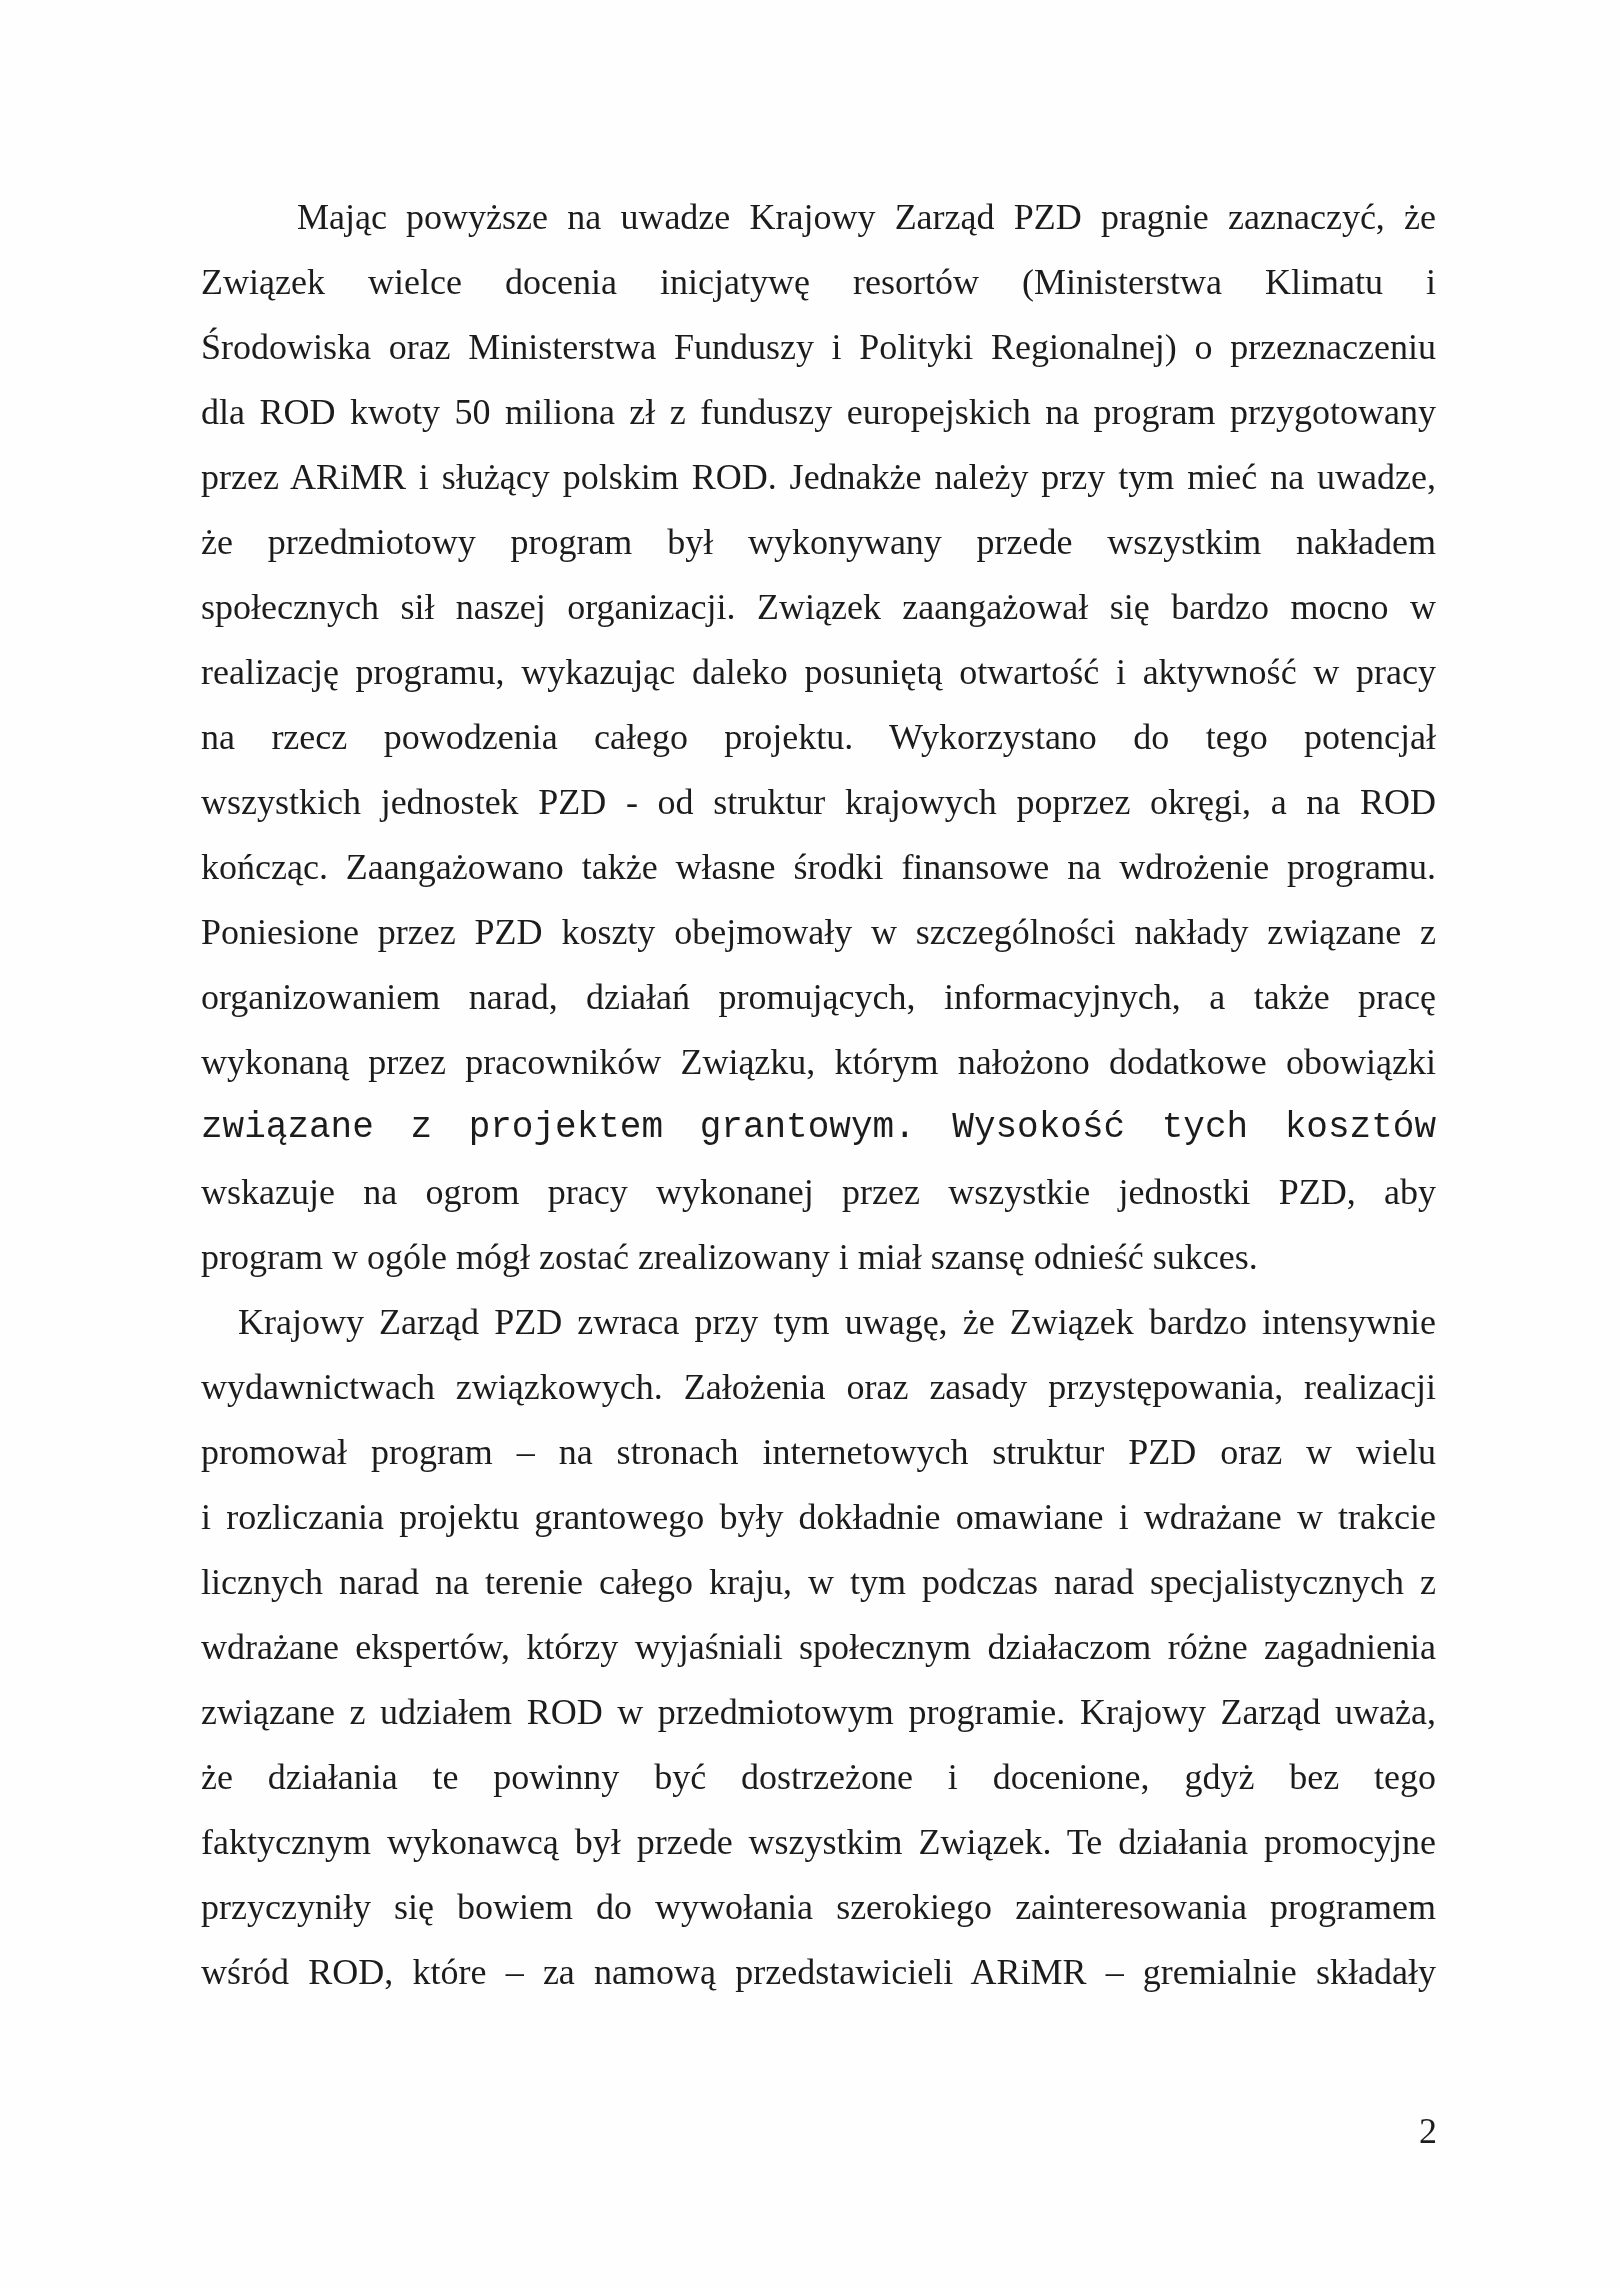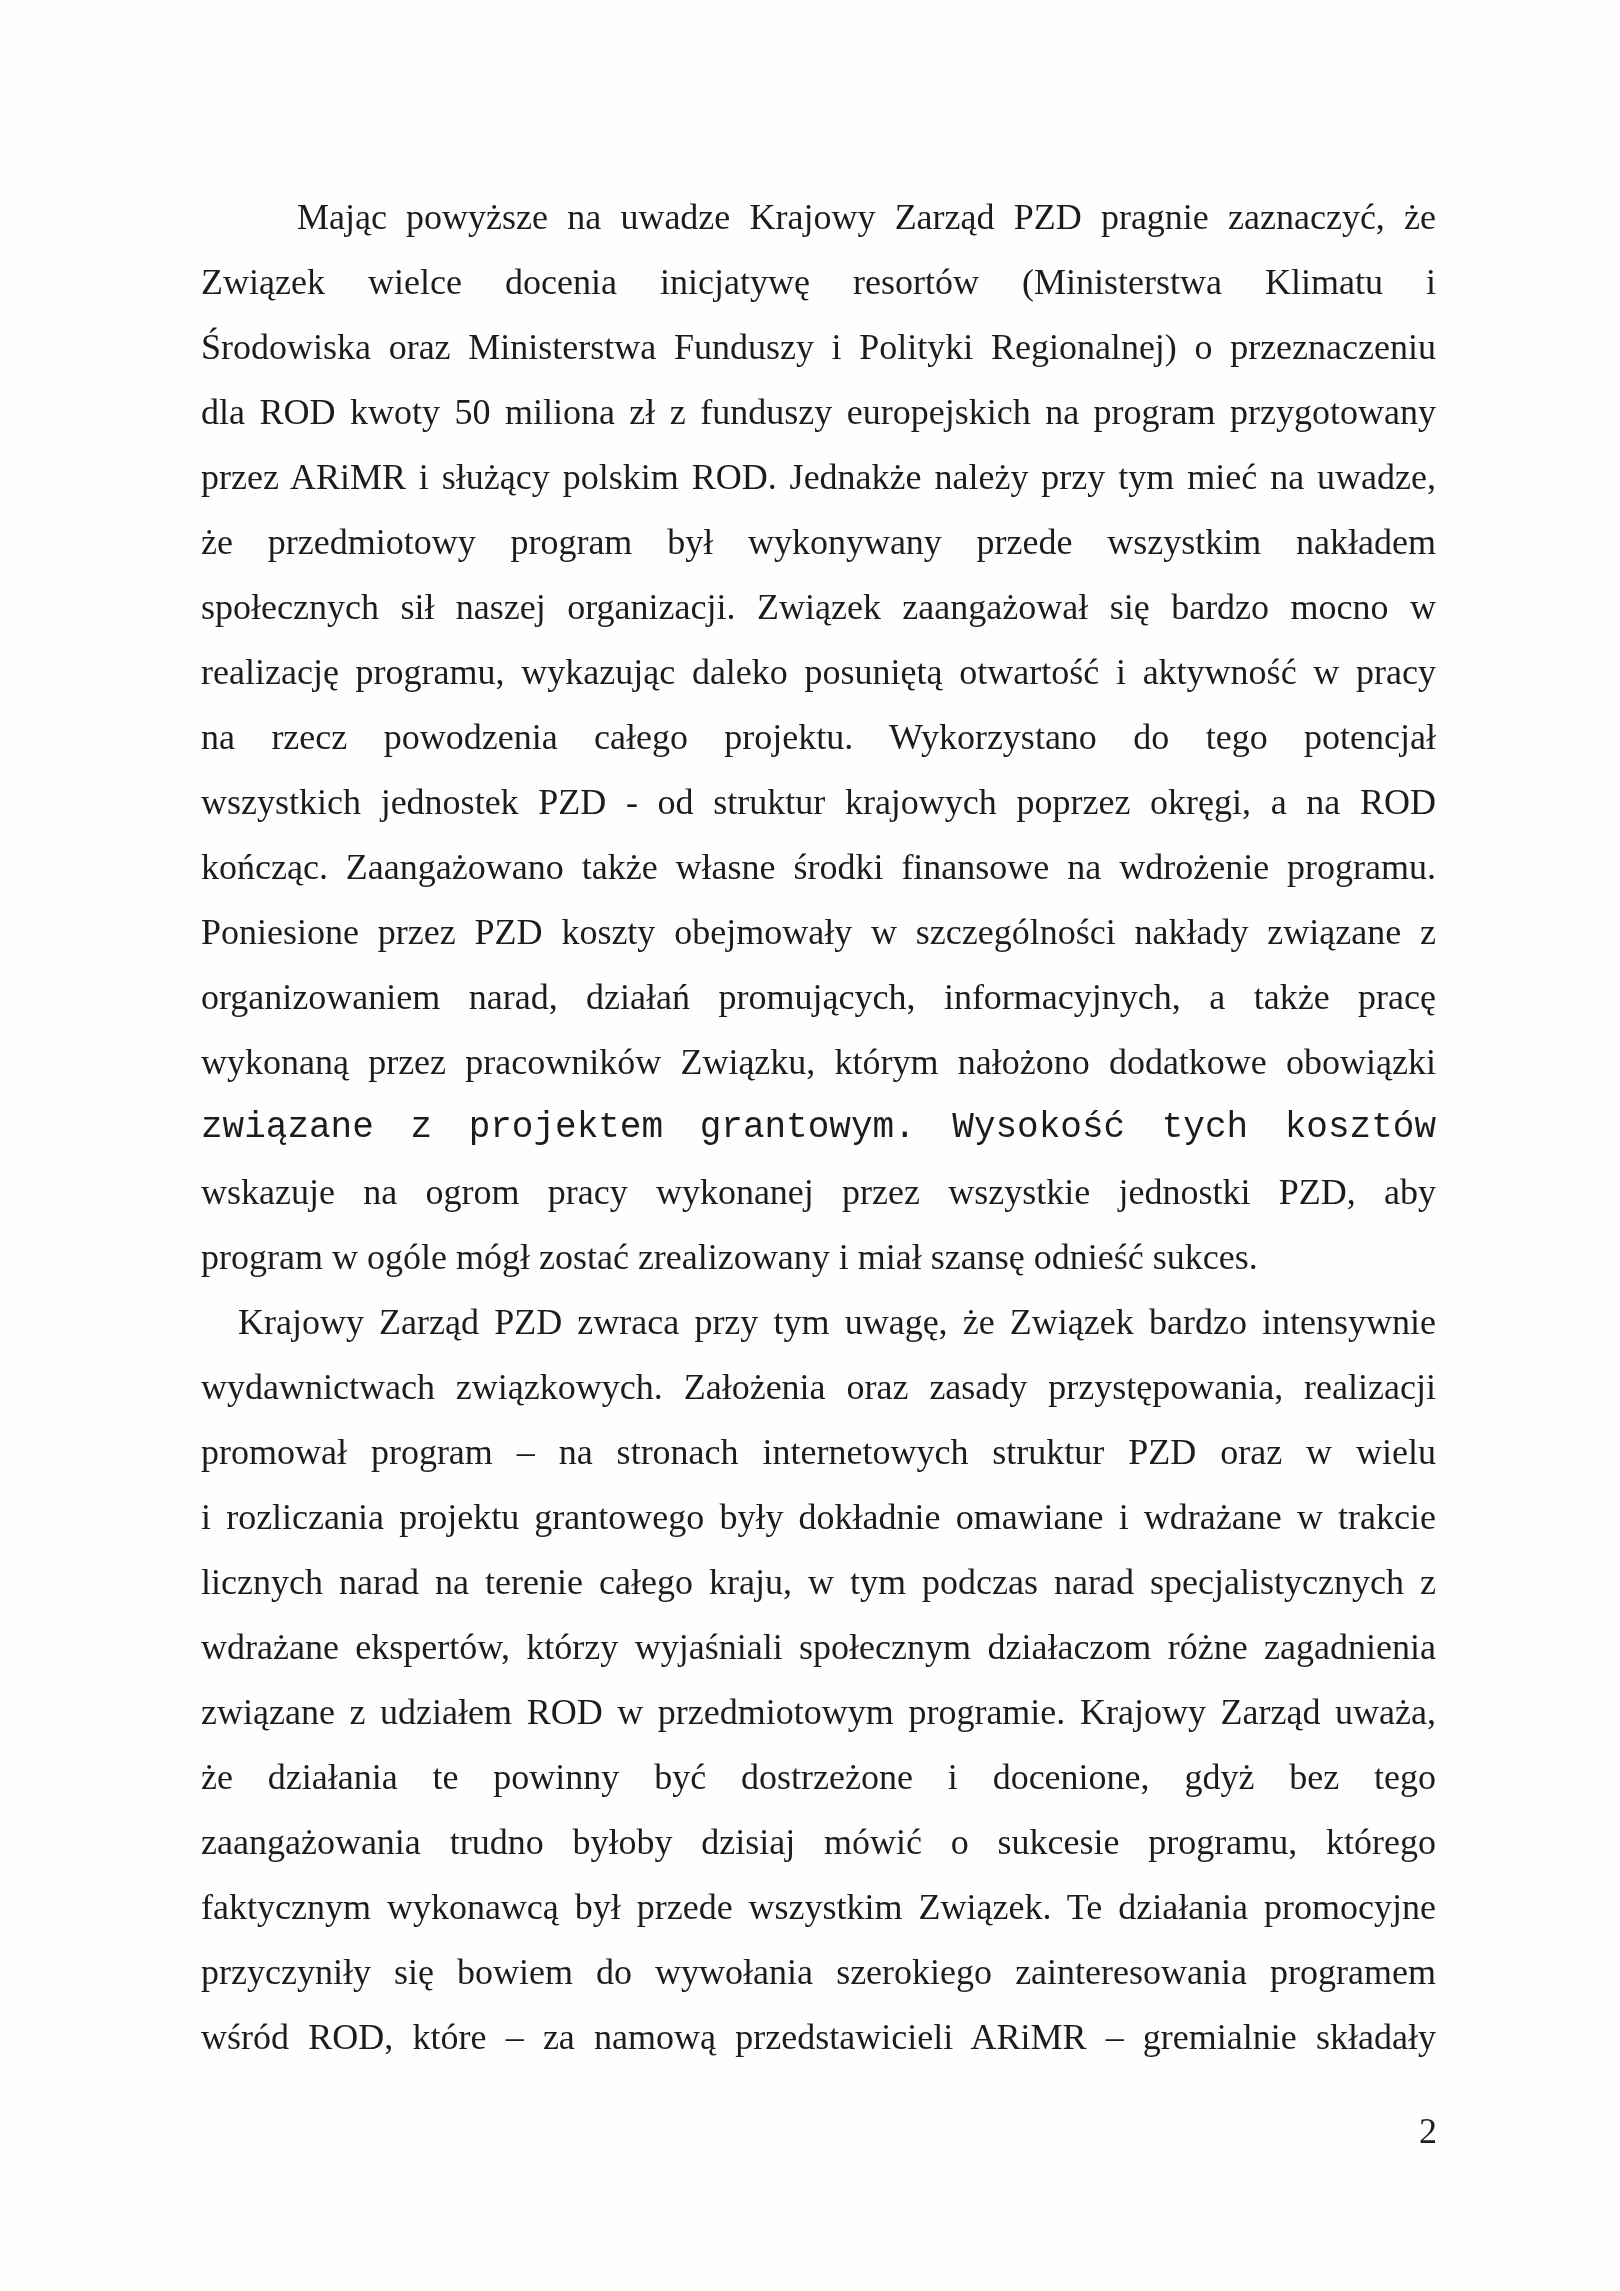--- a/index.html
+++ b/index.html
@@ -87,21 +87,20 @@
     </div>
     <div class="paragraph">
       <div class="line indent-2" style="white-space: normal; overflow: hidden;">Krajowy Zarząd PZD zwraca przy tym uwagę, że Związek bardzo intensywnie</div>
       <div class="line" style="white-space: normal; overflow: hidden;">wydawnictwach związkowych. Założenia oraz zasady przystępowania, realizacji</div>
       <div class="line" style="white-space: normal; overflow: hidden;">promował program – na stronach internetowych struktur PZD oraz w wielu</div>
       <div class="line" style="white-space: normal; overflow: hidden;">i rozliczania projektu grantowego były dokładnie omawiane i wdrażane w trakcie</div>
       <div class="line" style="white-space: normal; overflow: hidden;">licznych narad na terenie całego kraju, w tym podczas narad specjalistycznych z</div>
       <div class="line" style="white-space: normal; overflow: hidden;">wdrażane ekspertów, którzy wyjaśniali społecznym działaczom różne zagadnienia</div>
       <div class="line" style="white-space: normal; overflow: hidden;">związane z udziałem ROD w przedmiotowym programie. Krajowy Zarząd uważa,</div>
       <div class="line" style="white-space: normal; overflow: hidden;">że działania te powinny być dostrzeżone i docenione, gdyż bez tego</div>
-      <div class="line" style="white-space: normal; overflow: hidden;">zaangażowania trudno byłoby dzisiaj mówić o sukcesie programu, którego</div>
       <div class="line" style="white-space: normal; overflow: hidden;">faktycznym wykonawcą był przede wszystkim Związek. Te działania promocyjne</div>
       <div class="line" style="white-space: normal; overflow: hidden;">przyczyniły się bowiem do wywołania szerokiego zainteresowania programem</div>
       <div class="line" style="white-space: normal; overflow: hidden;">wśród ROD, które – za namową przedstawicieli ARiMR – gremialnie składały</div>
     </div>
   </div>
   <div class="page-number">2</div>
 </div>
 
 
 </body></html>

